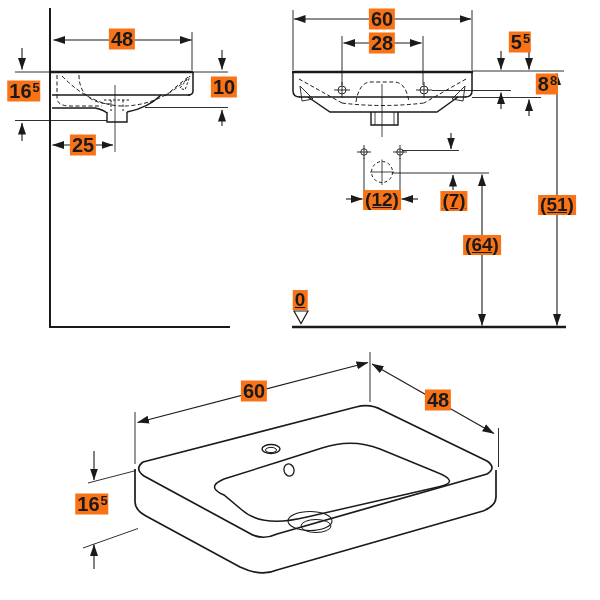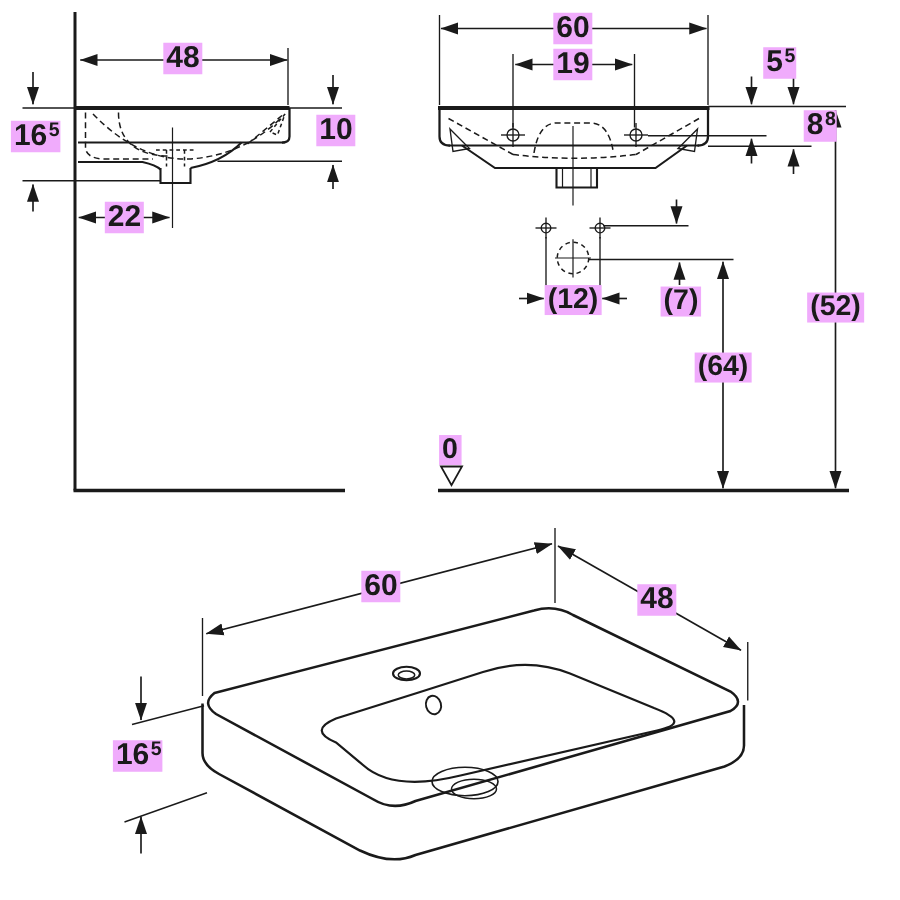--- a/index.html
+++ b/index.html
@@ -1,23 +1,23 @@
 <!DOCTYPE html>
 <html><head>
 <meta charset="utf-8">
 <style>
   html,body{margin:0;padding:0;background:#fff;}
   .frame{position:relative;width:600px;height:600px;background:#ffffff;overflow:hidden;
          font-family:"Liberation Sans",sans-serif;}
   svg{position:absolute;left:0;top:0;}
   .lbl{position:absolute;transform:translate(-50%,-50%);
        font-family:"Liberation Sans",sans-serif;font-weight:700;font-size:20px;
-       color:#1a1a1a;background:#f0abfc;padding:0 2px;line-height:1.05;white-space:nowrap;z-index:5;}
+       color:#1a1a1a;background:#f97316;padding:0 2px;line-height:1.05;white-space:nowrap;z-index:5;}
   .lbl .sup{font-size:13px;position:relative;top:-6px;left:1px;}
-  .lbl.small{font-size:19px;}
+  .lbl.small{font-size:19px;text-decoration:underline;}
 </style>
 </head>
 <body>
 
 <div class="frame">
 
 <svg width="600" height="600" viewBox="0 0 600 600">
   <defs>
     <marker id="ah" viewBox="0 0 12 10" refX="11.5" refY="5" markerWidth="12" markerHeight="10" orient="auto-start-reverse" markerUnits="userSpaceOnUse">
       <path d="M11.8,5 L0,1 L0,9 Z" fill="#1a1a1a"></path>
@@ -148,27 +148,27 @@
       <line x1="83" y1="548" x2="138" y2="528.5" stroke-width="0.9"></line>
       <line x1="94" y1="451" x2="94" y2="480" marker-end="url(#ah)"></line>
       <line x1="94" y1="569" x2="94" y2="544.5" marker-end="url(#ah)"></line>
     </g>
   </g>
 </svg>
 
 <div class="lbl" style="left:122px;top:39px">48</div>
 <div class="lbl" style="left:224px;top:87px">10</div>
 <div class="lbl" style="left:24px;top:91px"><span>16</span><span class="sup">5</span></div>
-<div class="lbl" style="left:83px;top:145px">22</div>
+<div class="lbl" style="left:83px;top:145px">25</div>
 
 <div class="lbl" style="left:382px;top:19px">60</div>
-<div class="lbl" style="left:382px;top:43px">19</div>
+<div class="lbl" style="left:382px;top:43px">28</div>
 <div class="lbl" style="left:520px;top:42px"><span>5</span><span class="sup">5</span></div>
 <div class="lbl" style="left:547px;top:84px"><span>8</span><span class="sup">8</span></div>
-<div class="lbl small" style="left:557px;top:205px">(52)</div>
+<div class="lbl small" style="left:557px;top:205px">(51)</div>
 <div class="lbl small" style="left:482px;top:245px">(64)</div>
 <div class="lbl small" style="left:382px;top:200px">(12)</div>
 <div class="lbl small" style="left:454px;top:201px">(7)</div>
 <div class="lbl small" style="left:300px;top:300px">0</div>
 
 <div class="lbl" style="left:254px;top:391px">60</div>
 <div class="lbl" style="left:438px;top:400px">48</div>
 <div class="lbl" style="left:92px;top:504px"><span>16</span><span class="sup">5</span></div>
 
 </div>

